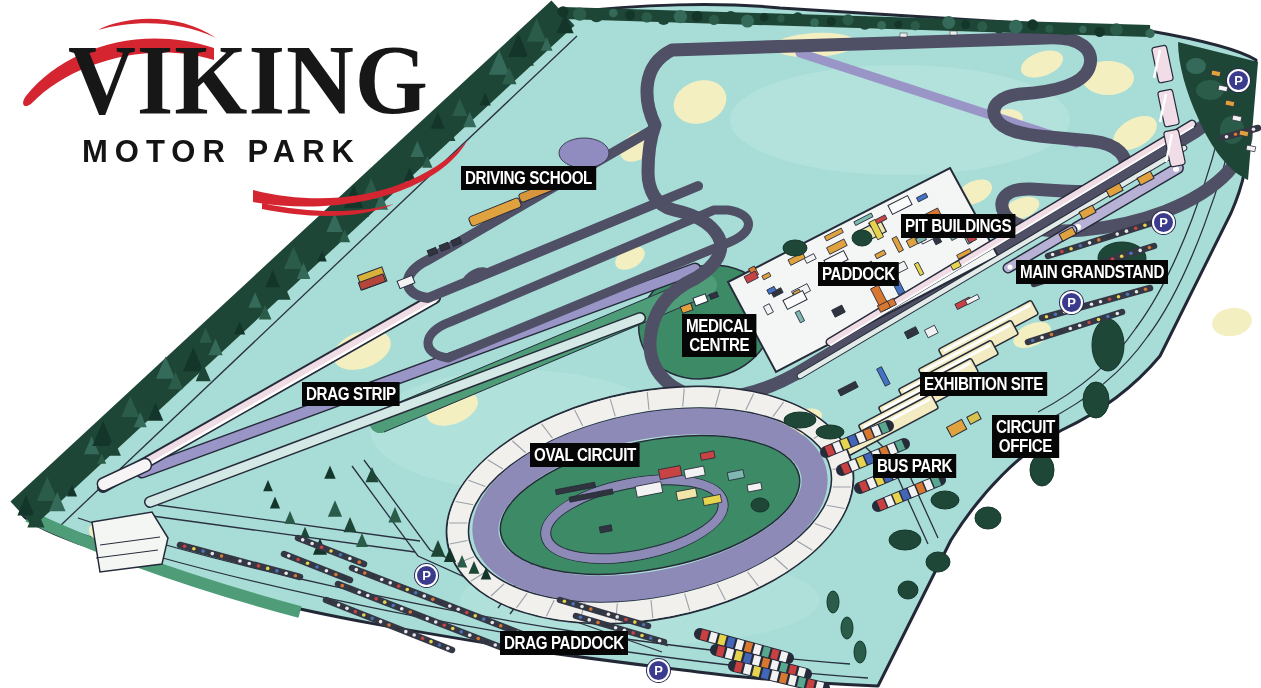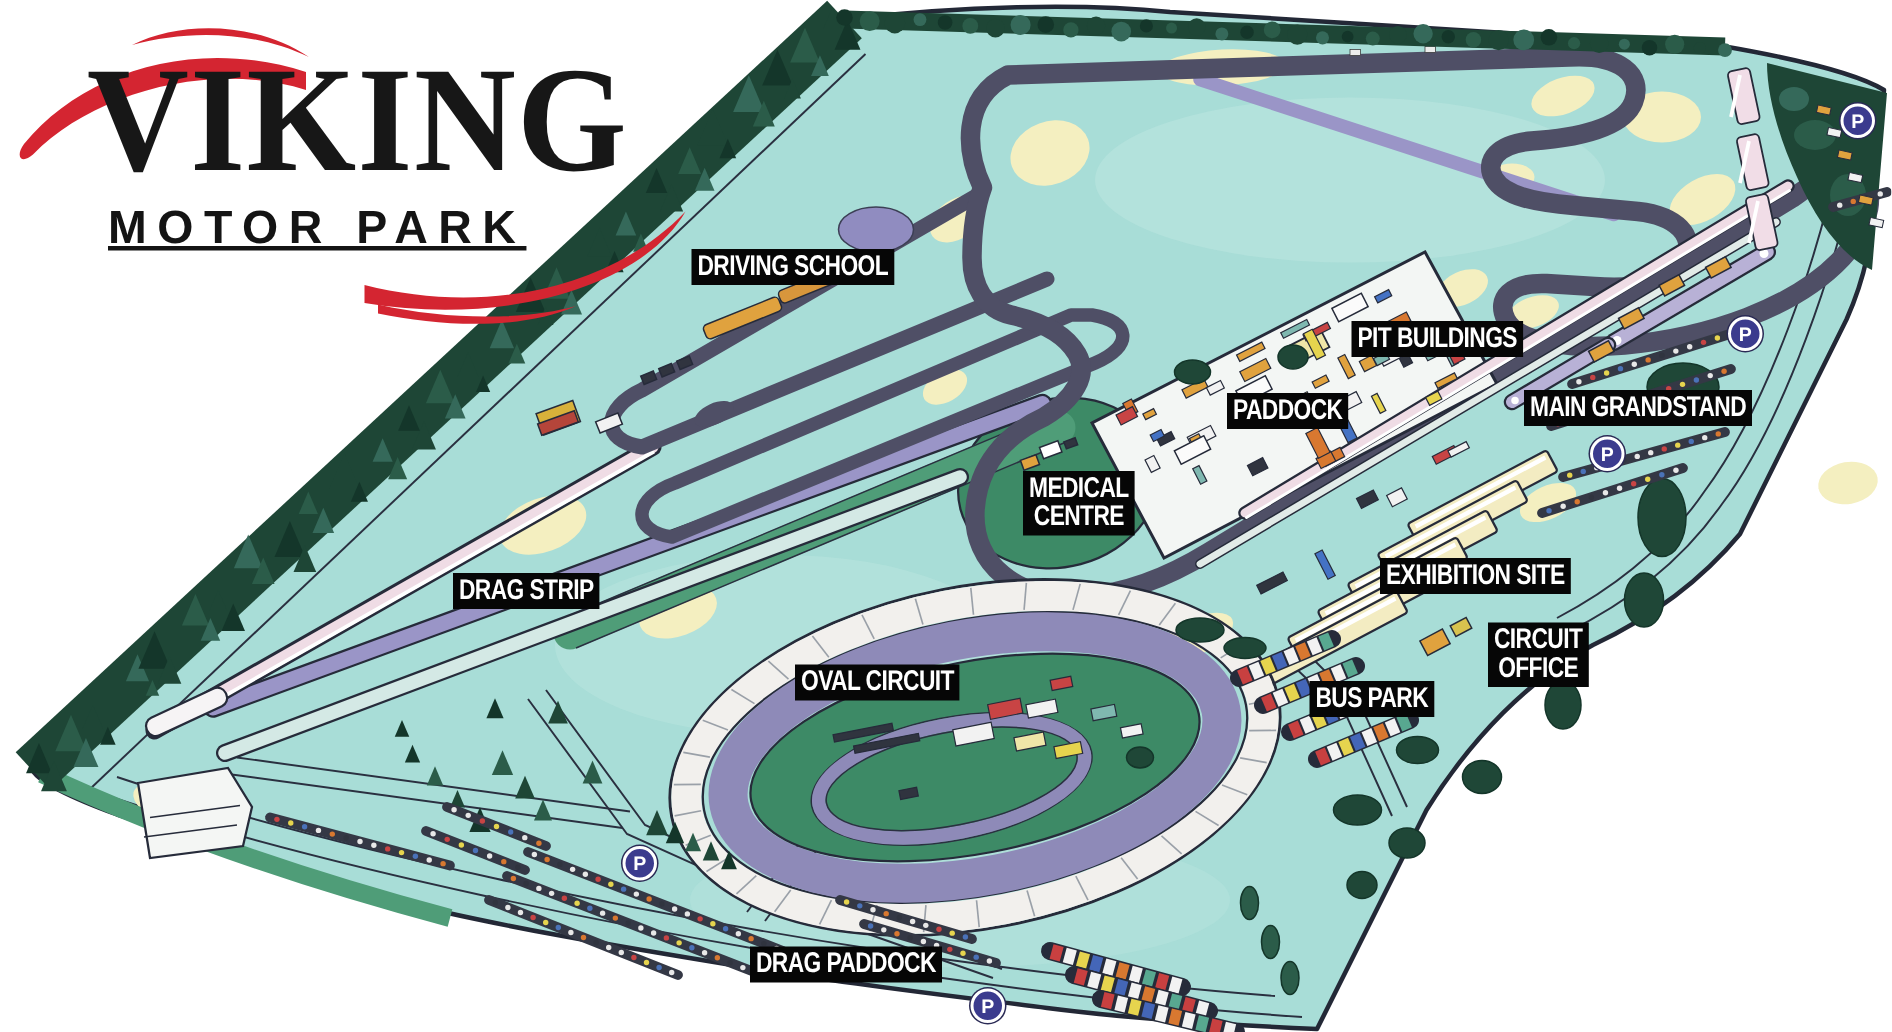--- a/index.html
+++ b/index.html
@@ -9,27 +9,27 @@
   
   .map-label{position:absolute;background:#060606;color:#ffffff;font-weight:700;
      font-size:19px;line-height:1.0;padding:2px 5px 3px 5px;white-space:pre-line;
      transform:scaleX(0.8);transform-origin:left top;letter-spacing:-0.5px;z-index:30;}
   .map-label.center{text-align:center;}
   
   .p-icon{position:absolute;width:19px;height:19px;border-radius:50%;background:#3b3b8e;
      border:2px solid #ffffff;box-shadow:0 0 0 1px #2a2a55;color:#fff;font-weight:700;
      font-size:13px;display:flex;align-items:center;justify-content:center;z-index:25;}
   
-  #logo{position:absolute;left:0;top:4px;width:490px;height:225px;z-index:40;}
+  #logo{position:absolute;left:10px;top:4px;width:490px;height:225px;z-index:40;}
   #logo svg{position:absolute;left:0;top:0;}
   #logo-title{position:absolute;left:58px;top:26px;font-family:"Liberation Serif",serif;
      font-weight:700;font-size:100px;line-height:1;color:#171717;letter-spacing:1px;
      transform:scaleX(0.94);transform-origin:left top;}
   #logo-subtitle{position:absolute;left:72px;top:130px;font-weight:700;font-size:31px;
-     color:#141414;letter-spacing:7px;text-decoration:underline;}
+     color:#141414;letter-spacing:7px;}
 </style>
 </head>
 <body>
 
 <div id="canvas">
 
 <svg id="mapsvg" width="1261" height="688" viewBox="0 0 1261 688">
 
   <g>
     <path d="M563,13 C640,4 720,2 780,8 L1150,31 C1196,39 1238,49 1256,60 L1250,122

